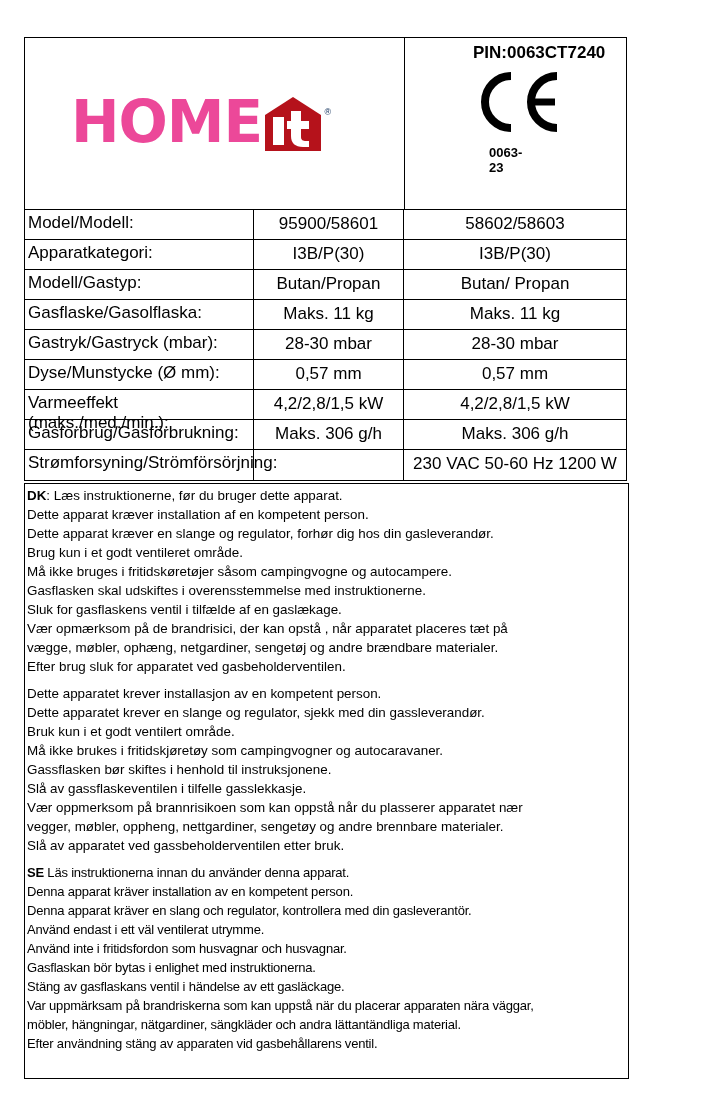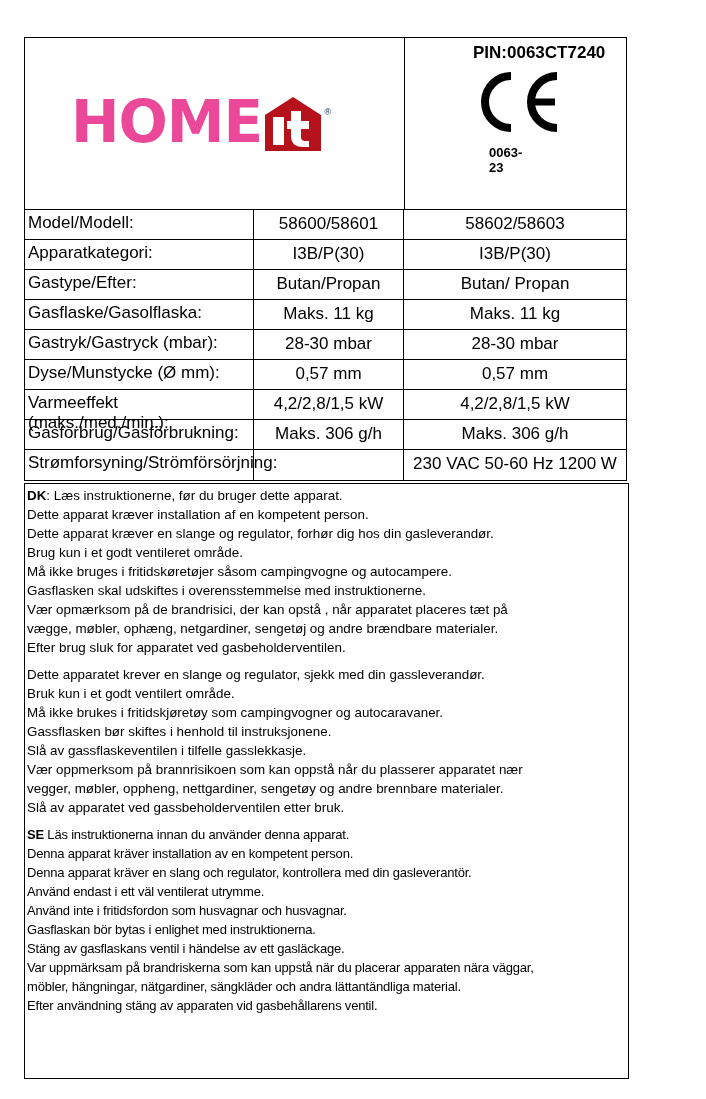--- a/index.html
+++ b/index.html
@@ -56,30 +56,30 @@
         </span>
         <span class="ce-code">0063-23</span>
       </div>
       <div class="pin">PIN:0063CT7240</div>
     </div>
   </div>
 
   <div>
     <div class="row">
         <div class="c1">Model/Modell:</div>
-        <div class="c2">58600/58601</div>
+        <div class="c2">95900/58601</div>
         <div class="c3">58602/58603</div>
       </div>
     <div class="row">
         <div class="c1">Apparatkategori:</div>
         <div class="c2">I3B/P(30)</div>
         <div class="c3">I3B/P(30)</div>
       </div>
     <div class="row">
-        <div class="c1">Gastype/Efter:</div>
+        <div class="c1">Modell/Gastyp:</div>
         <div class="c2">Butan/Propan</div>
         <div class="c3">Butan/ Propan</div>
       </div>
     <div class="row">
         <div class="c1">Gasflaske/Gasolflaska:</div>
         <div class="c2">Maks. 11 kg</div>
         <div class="c3">Maks. 11 kg</div>
       </div>
     <div class="row">
         <div class="c1">Gastryk/Gastryck (mbar):</div>
@@ -110,25 +110,27 @@
 </div>
 
 <div class="instr">
   <div class="sec">
     <p><span class="code">DK</span><span>: Læs instruktionerne, før du bruger dette apparat.</span></p>
     <p>Dette apparat kræver installation af en kompetent person.</p>
     <p>Dette apparat kræver en slange og regulator, forhør dig hos din gasleverandør.</p>
     <p>Brug kun i et godt ventileret område.</p>
     <p>Må ikke bruges i fritidskøretøjer såsom campingvogne og autocampere.</p>
     <p>Gasflasken skal udskiftes i overensstemmelse med instruktionerne.</p>
+    <p>Sluk for gasflaskens ventil i tilfælde af en gaslækage.</p>
     <p>Vær opmærksom på de brandrisici, der kan opstå , når apparatet placeres tæt på</p>
     <p>vægge, møbler, ophæng, netgardiner, sengetøj og andre brændbare materialer.</p>
     <p>Efter brug sluk for apparatet ved gasbeholderventilen.</p>
   </div>
   <div class="sec">
+    <p>Dette apparatet krever installasjon av en kompetent person.</p>
     <p>Dette apparatet krever en slange og regulator, sjekk med din gassleverandør.</p>
     <p>Bruk kun i et godt ventilert område.</p>
     <p>Må ikke brukes i fritidskjøretøy som campingvogner og autocaravaner.</p>
     <p>Gassflasken bør skiftes i henhold til instruksjonene.</p>
     <p>Slå av gassflaskeventilen i tilfelle gasslekkasje.</p>
     <p>Vær oppmerksom på brannrisikoen som kan oppstå når du plasserer apparatet nær</p>
     <p>vegger, møbler, oppheng, nettgardiner, sengetøy og andre brennbare materialer.</p>
     <p>Slå av apparatet ved gassbeholderventilen etter bruk.</p>
   </div>
   <div class="sec se">

